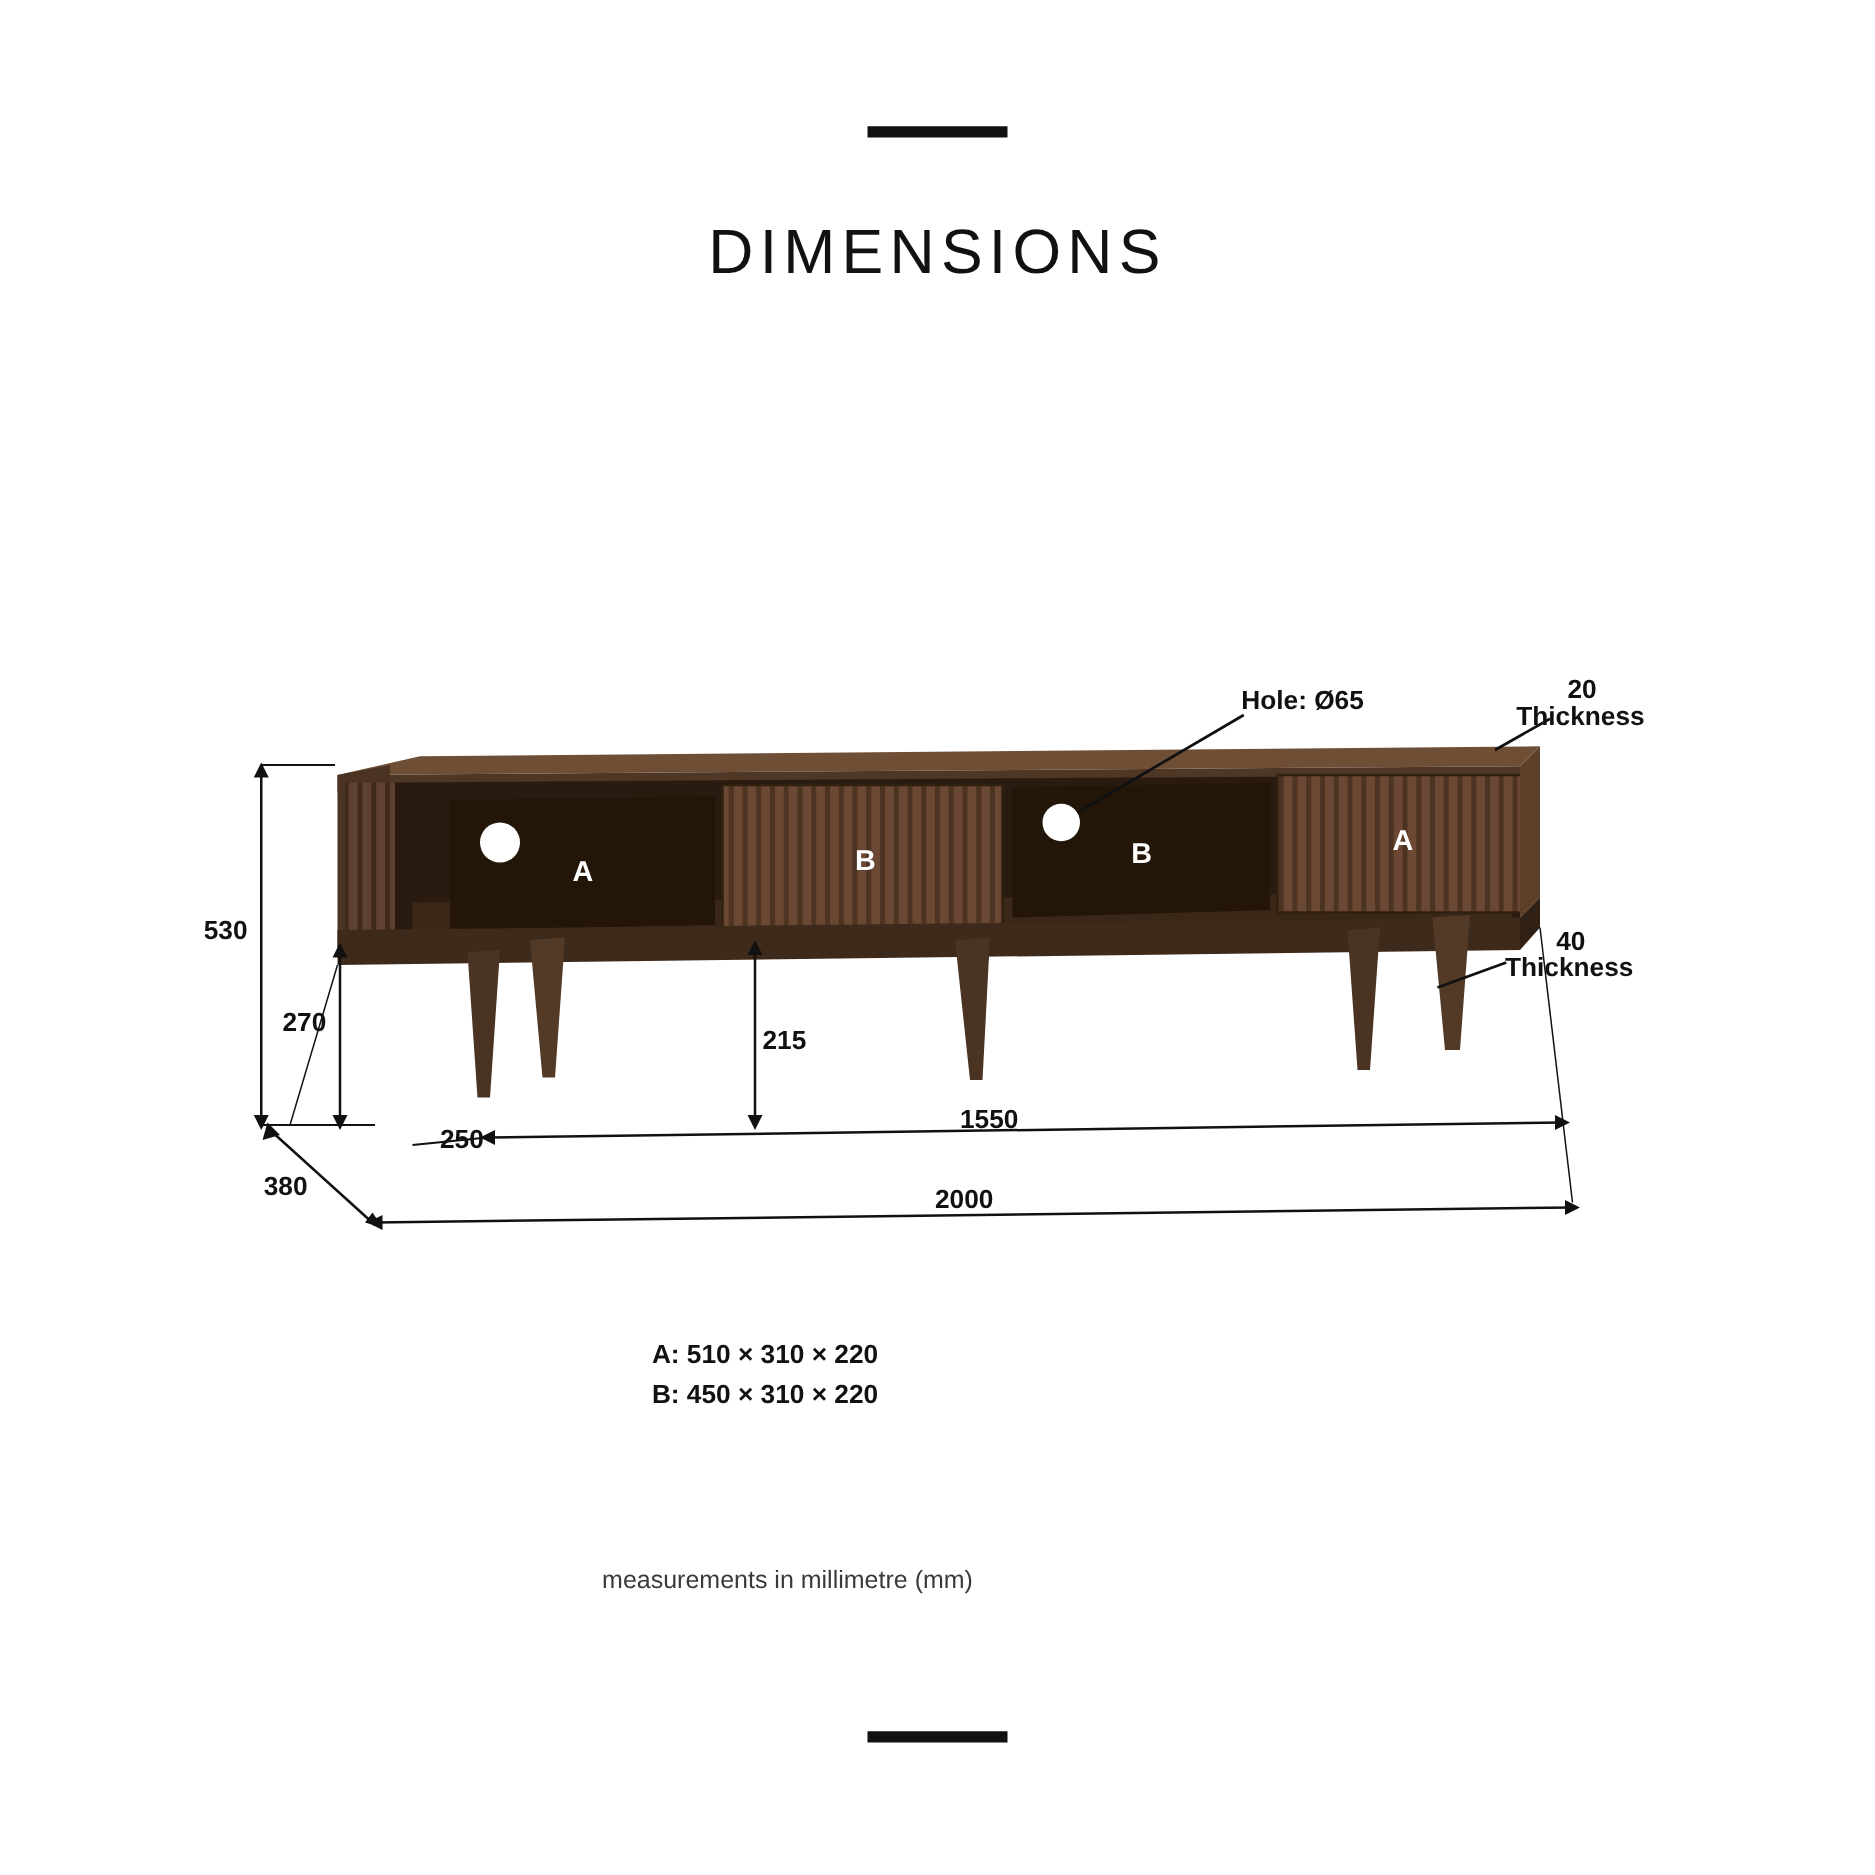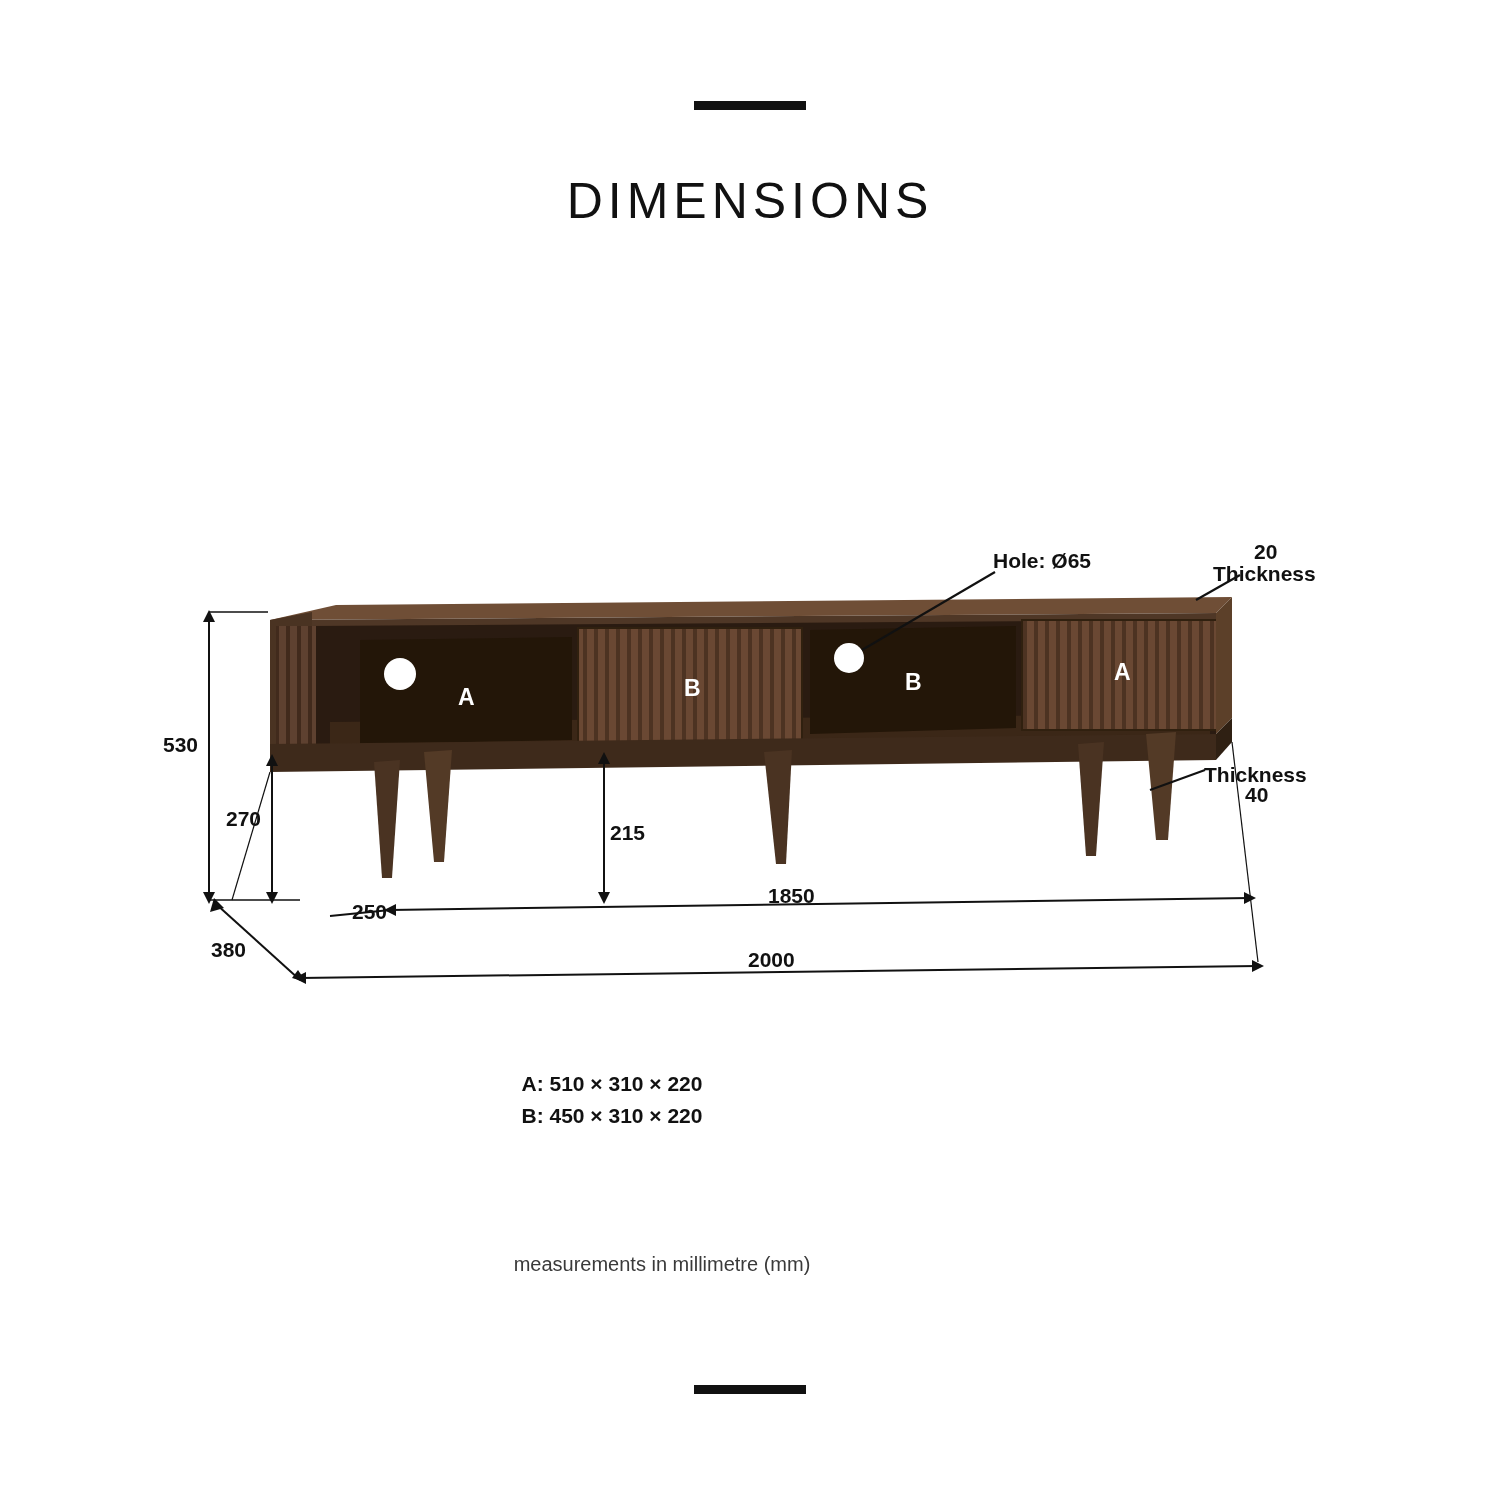--- a/index.html
+++ b/index.html
@@ -89,21 +89,20 @@
   
   .footnote {
     position: absolute;
     top: 1253px;
     left: 0;
     width: 1260px;
     text-align: center;
     font-size: 20px;
     font-weight: 400;
     color: #3a3a3a;
-    padding-left: 32px;
   }
 </style>
 </head>
 <body>
 
 <div class="page">
 
   <div class="rule rule-top"></div>
 
   <div class="title">DIMENSIONS</div>
@@ -231,29 +230,29 @@
         <line x1="270" y1="772" x2="232" y2="900" stroke-width="1.2" stroke-dasharray="0"></line>
         <line x1="1232" y1="742" x2="1258" y2="962" stroke-width="1.2"></line>
       </g>
     </svg>
 
     <div class="lbl" style="top:549px; left:993px;">Hole: Ø65</div>
 
     <div class="lbl" style="top:540px; left:1254px;">20</div>
     <div class="lbl" style="top:562px; left:1213px;">Thickness</div>
 
-    <div class="lbl" style="top:742px; left:1245px;margin-top:41px;">40</div>
+    <div class="lbl" style="top:742px; left:1245px;">40</div>
     <div class="lbl" style="top:763px; left:1204px;">Thickness</div>
 
     <div class="lbl" style="top:733px; left:163px;">530</div>
     <div class="lbl" style="top:807px; left:226px;">270</div>
     <div class="lbl" style="top:821px; left:610px;">215</div>
 
     <div class="lbl" style="top:900px; left:352px;">250</div>
-    <div class="lbl" style="top:884px; left:768px;">1850</div>
+    <div class="lbl" style="top:884px; left:768px;">1550</div>
     <div class="lbl" style="top:948px; left:748px;">2000</div>
     <div class="lbl" style="top:938px; left:211px;">380</div>
 
     <div class="lbl white" style="top:684px; left:458px;">A</div>
     <div class="lbl white" style="top:675px; left:684px;">B</div>
     <div class="lbl white" style="top:669px; left:905px;">B</div>
     <div class="lbl white" style="top:659px; left:1114px;">A</div>
   </div>
 
   <div class="legend">

